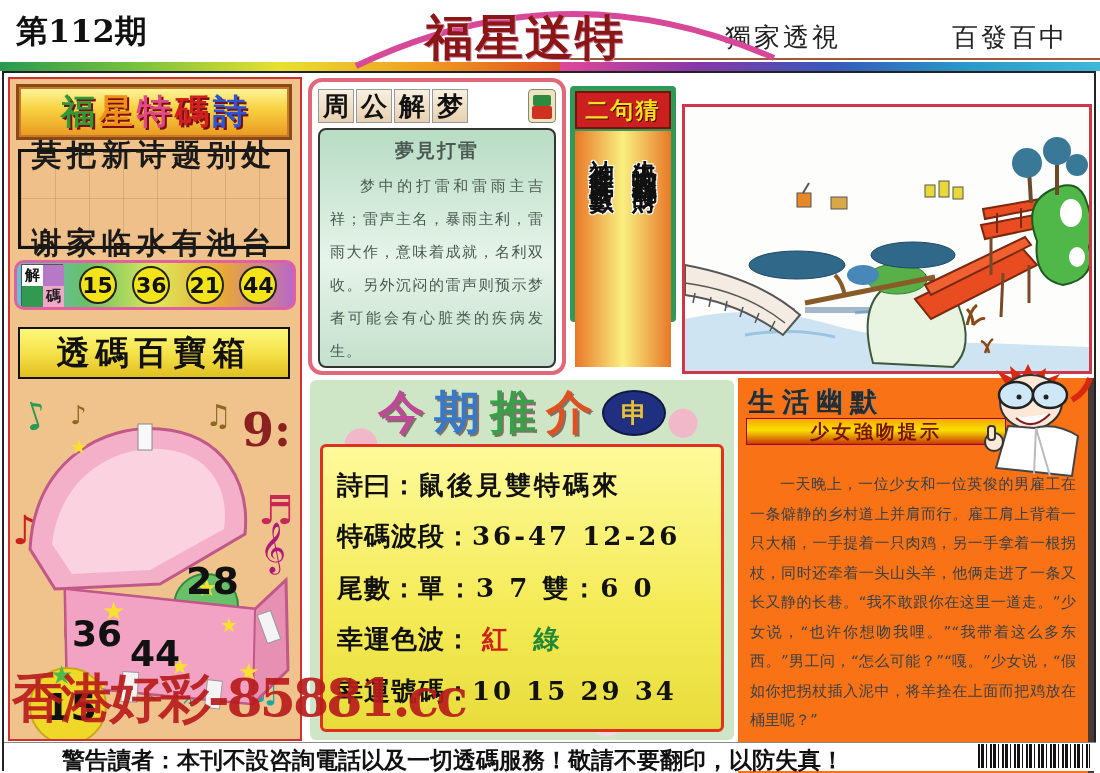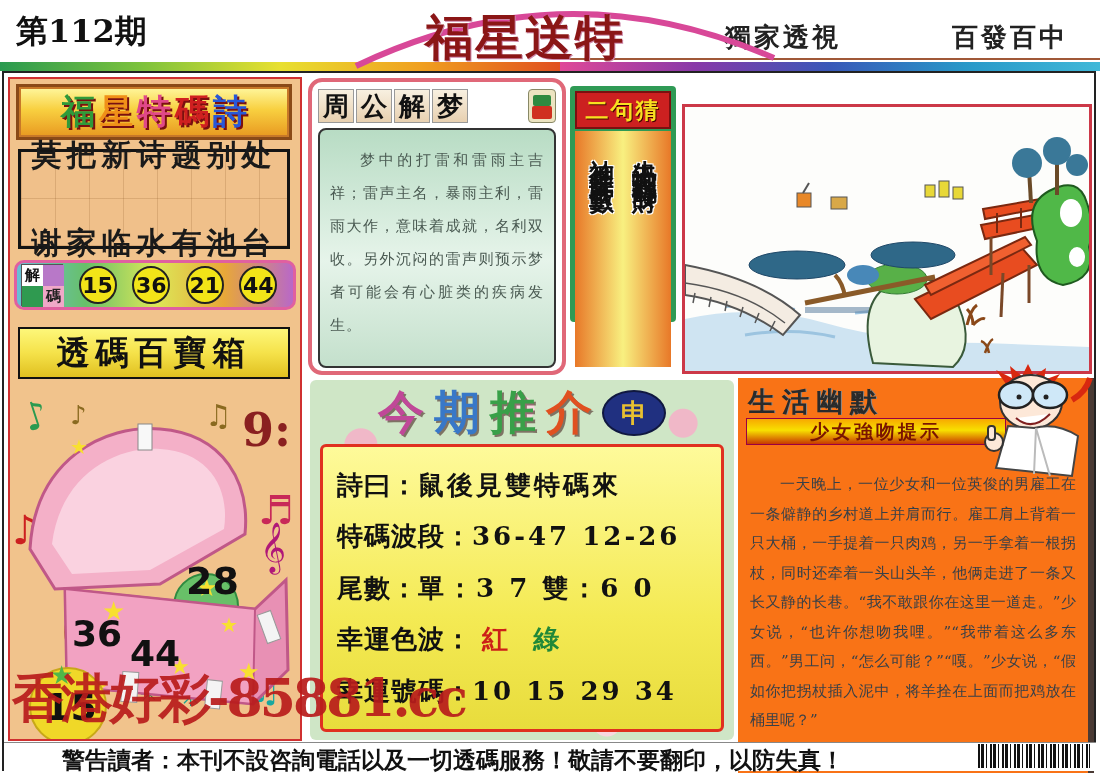--- a/index.html
+++ b/index.html
@@ -5,21 +5,21 @@
   * { margin:0; padding:0; box-sizing:border-box; }
   html,body { width:1100px; height:773px; }
   body { position:relative; background:#fff; font-family:"DejaVu Sans", sans-serif; overflow:hidden; }
   .abs { position:absolute; }
 
   
   .issue { left:16px; top:10px; font-size:32px; font-weight:bold; color:#111; font-family:"DejaVu Serif", serif; }
   .main-title { left:425px; top:6px; font-size:48px; font-weight:900; color:#8b1616; letter-spacing:2px;
                 font-family:"DejaVu Sans", sans-serif; text-shadow:1px 1px 0 #c8a; z-index:3;}
   .swoosh { left:350px; top:0; z-index:2; }
-  .tagline { top:20px; font-size:26px; font-weight:bold; color:#222; letter-spacing:3px; }
+  .tagline { top:20px; font-size:26px; font-weight:normal; color:#222; letter-spacing:3px; }
   .tag-l { left:725px; } .tag-r { left:952px; }
   .rule-left { left:0; top:62px; width:560px; height:9px;
     background:linear-gradient(90deg,#2a9a50,#7cc23c,#e8e030,#f0a020,#e05020); }
   .rule-right { left:560px; top:62px; width:540px; height:9px;
     background:linear-gradient(90deg,#e04898,#8838a8,#3858b8,#2898c8,#40b8d8); }
   .rule-right-top { left:560px; top:58px; width:540px; height:2px; background:#a05838; }
 
   .frame { left:2px; top:71px; width:1094px; height:700px; border:2px solid #222; background:#fff; }
 
   
@@ -223,20 +223,21 @@
     <div class="ch">周</div>
     <div class="ch">公</div>
     <div class="ch">解</div>
     <div class="ch">梦</div>
     <div class="dream-seal">
         <i></i>
         <b></b>
       </div>
   </div>
   <div class="dream-body">
+    <div class="dream-sub">夢見打雷</div>
     <div class="dream-text">梦中的打雷和雷雨主吉祥；雷声主名，暴雨主利，雷雨大作，意味着成就，名利双收。另外沉闷的雷声则预示梦者可能会有心脏类的疾病发生。</div>
   </div>
 </div>
 
 <div class="abs erju">
   <div class="erju-title">二句猜</div>
   <div class="erju-body">
     <div class="vtext">牛過蛇到鷄發財</div>
     <div class="vtext">神算金牌玄空數</div>
   </div>

